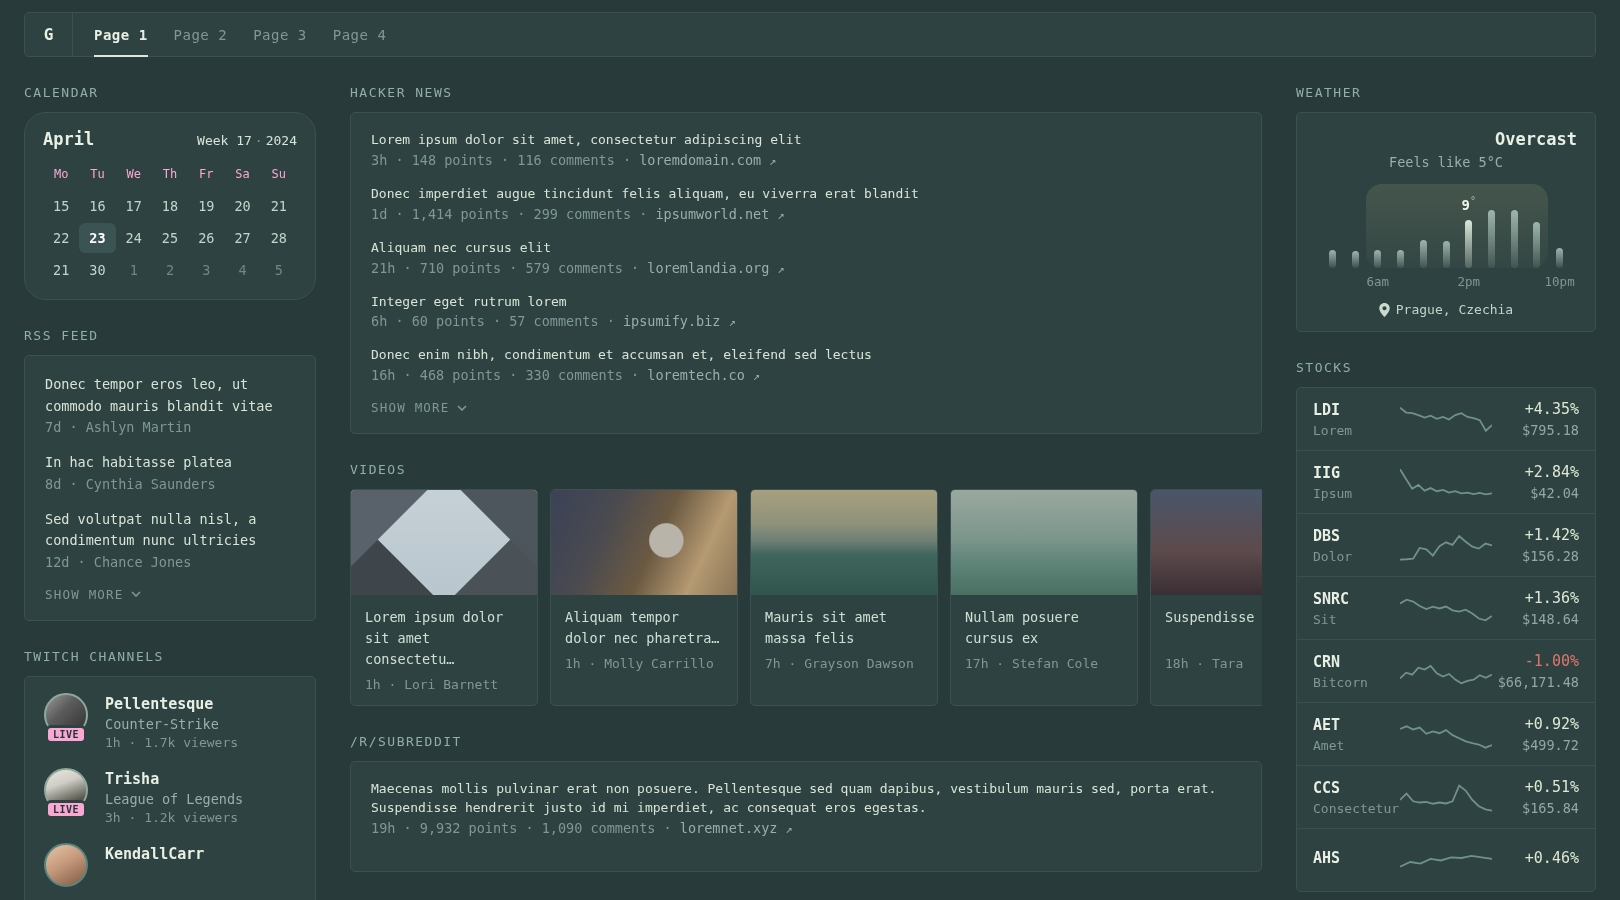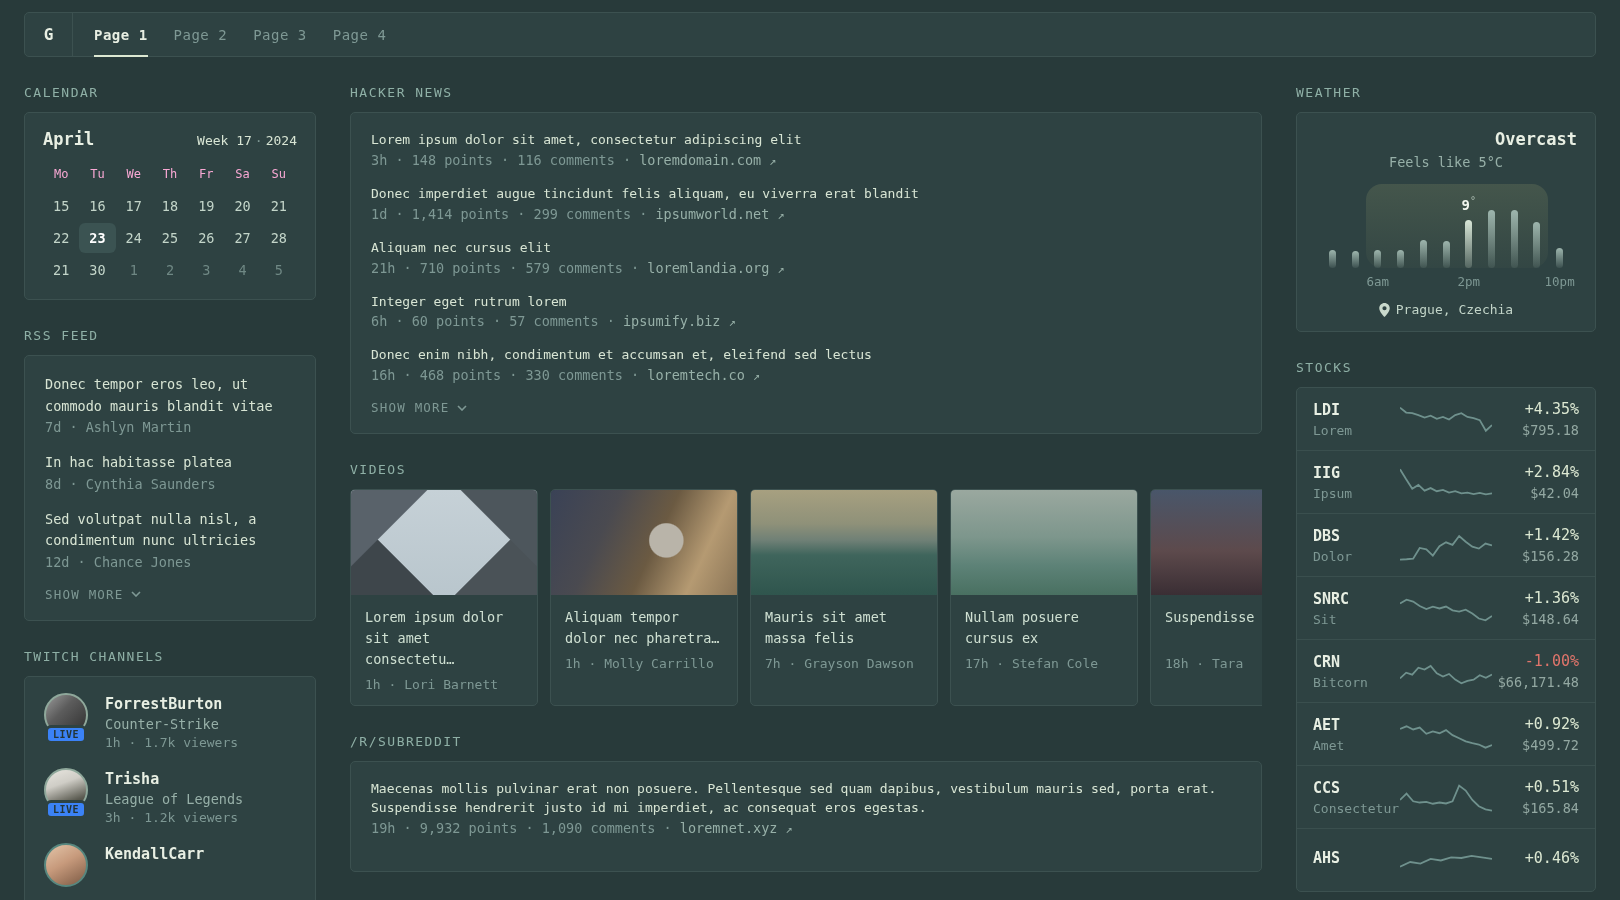--- a/index.html
+++ b/index.html
@@ -60,21 +60,21 @@
     font-size:13px;letter-spacing:1.5px;color:var(--label);
     margin-bottom:12px;
   }
   .section{margin-bottom:28px;}
   .card{
     background:var(--card);
     border:1px solid var(--border);
     border-radius:5px;
   }
   
-  .cal{padding:16px 18px 14px;}
+  .cal{padding:16px 18px 14px;border-radius:22px;}
   .cal-head{display:flex;justify-content:space-between;align-items:baseline;margin-bottom:14px;}
   .cal-month{font-size:17px;font-weight:bold;color:var(--strong);}
   .cal-week{font-size:13px;color:var(--text);}
   .cal-week .dot{color:var(--muted);margin:0 3px;}
   .cal-grid{display:grid;grid-template-columns:repeat(7,1fr);row-gap:2px;}
   .cal-dow{font-size:12px;color:#f9a8d4;text-align:center;padding:4px 0 8px;}
   .cal-day{
     font-size:13.5px;color:#c3d5c9;text-align:center;
     height:30px;display:flex;align-items:center;justify-content:center;
     border-radius:6px;
@@ -102,21 +102,21 @@
   .tw-avatar-wrap{width:46px;display:flex;flex-direction:column;align-items:center;flex-shrink:0;}
   .tw-avatar{
     width:44px;height:44px;border-radius:50%;
     border:2px solid #8fa89b;
   }
   .av-forrest{background:linear-gradient(135deg,#9a9a9a 0%,#5c5c5c 40%,#2e2e2e 100%);}
   .av-trisha{background:linear-gradient(160deg,#e8e6e0 0%,#cfcdc6 35%,#5a5a50 75%,#3a3c34 100%);}
   .av-kendall{background:linear-gradient(150deg,#e3c5a9 0%,#c79a7c 45%,#7c5a44 100%);border-color:#57877f;}
   .live-badge{
     margin-top:-12px;z-index:1;
-    background:#3b82f6;color:#233434;
+    background:#f9a8d4;color:#233434;
     font-size:10px;font-weight:bold;letter-spacing:.5px;
     padding:1px 5px;border-radius:6px;
     border:3px solid var(--card);
   }
   .tw-name{font-size:15px;font-weight:bold;color:var(--strong);margin-top:2px;}
   .tw-game{font-size:13.5px;color:var(--muted2);margin-top:3px;}
   .tw-meta{font-size:13px;color:var(--muted);margin-top:3px;}
   
   .video-row{display:flex;gap:12px;overflow:hidden;}
   .video-card{
@@ -273,21 +273,21 @@
 
     <div class="section">
       <div class="section-label">TWITCH CHANNELS</div>
       <div class="card twitch">
         <div class="tw-item">
           <div class="tw-avatar-wrap">
             <div class="tw-avatar av-forrest"></div>
             <div class="live-badge">LIVE</div>
           </div>
           <div>
-            <div class="tw-name">ForrestBurton</div>
+            <div class="tw-name">Pellentesque</div>
             <div class="tw-game">Counter-Strike</div>
             <div class="tw-meta">1h · 1.7k viewers</div>
           </div>
         </div>
         <div class="tw-item">
           <div class="tw-avatar-wrap">
             <div class="tw-avatar av-trisha"></div>
             <div class="live-badge">LIVE</div>
           </div>
           <div>

